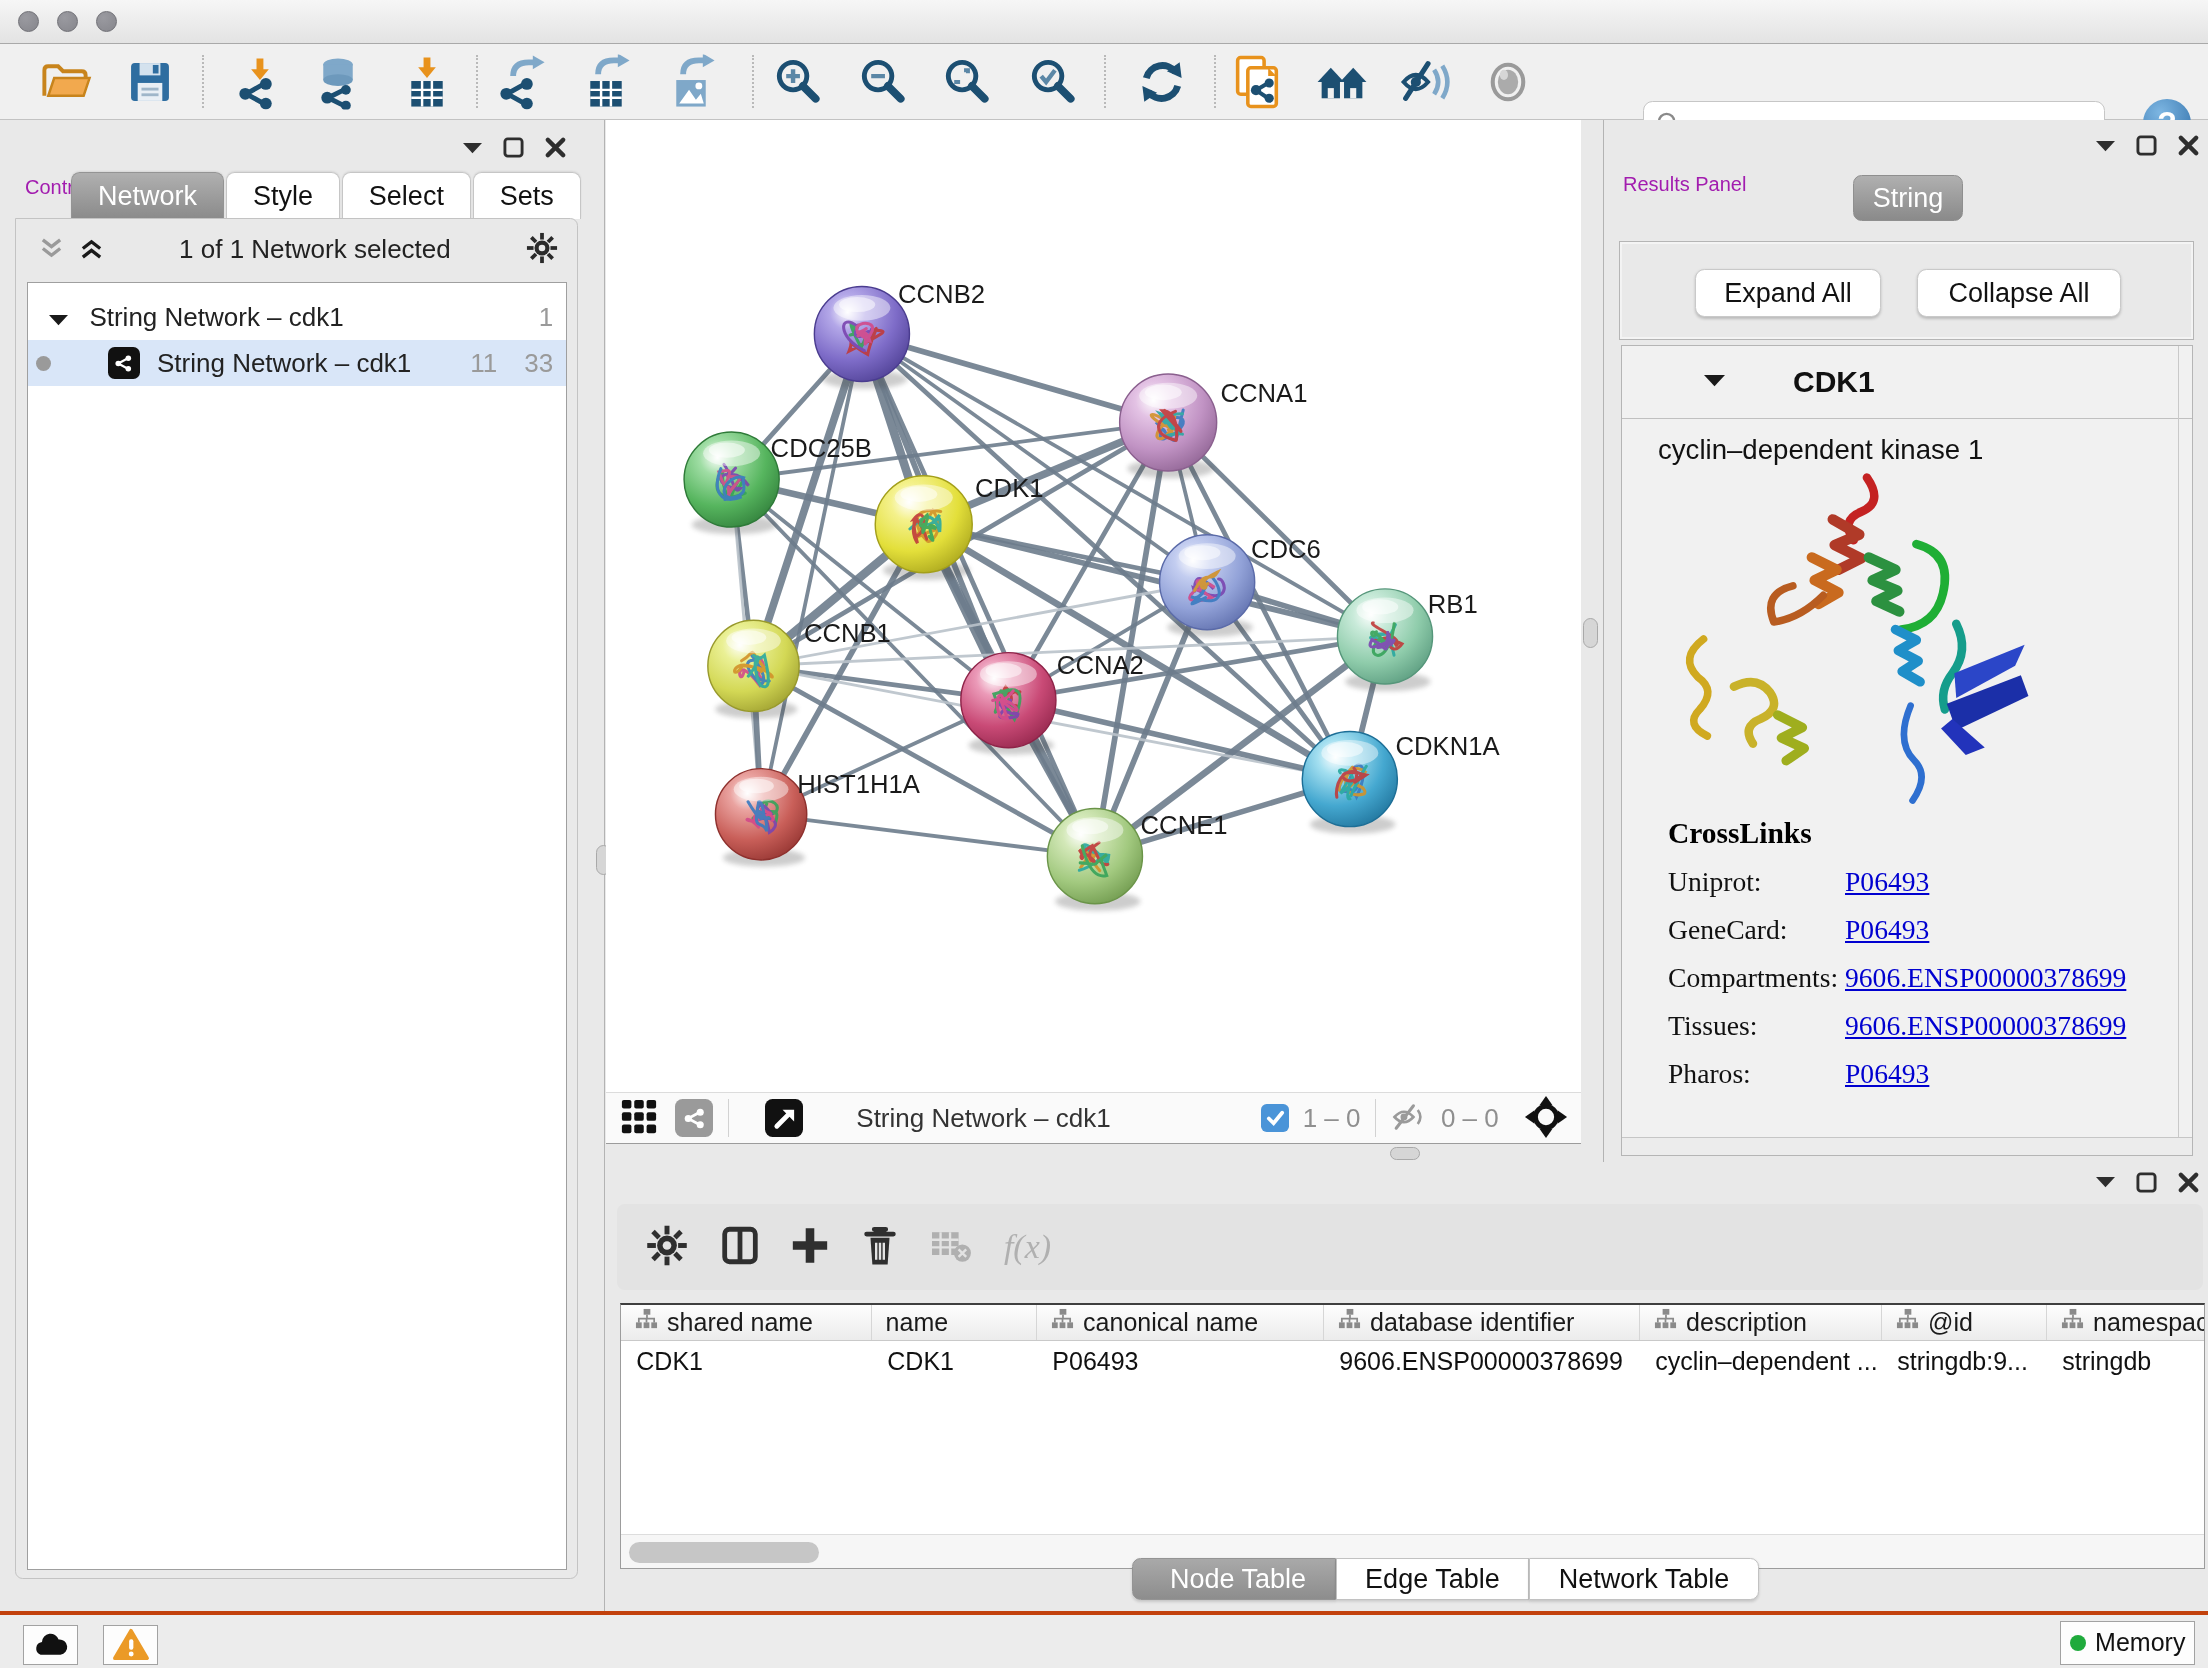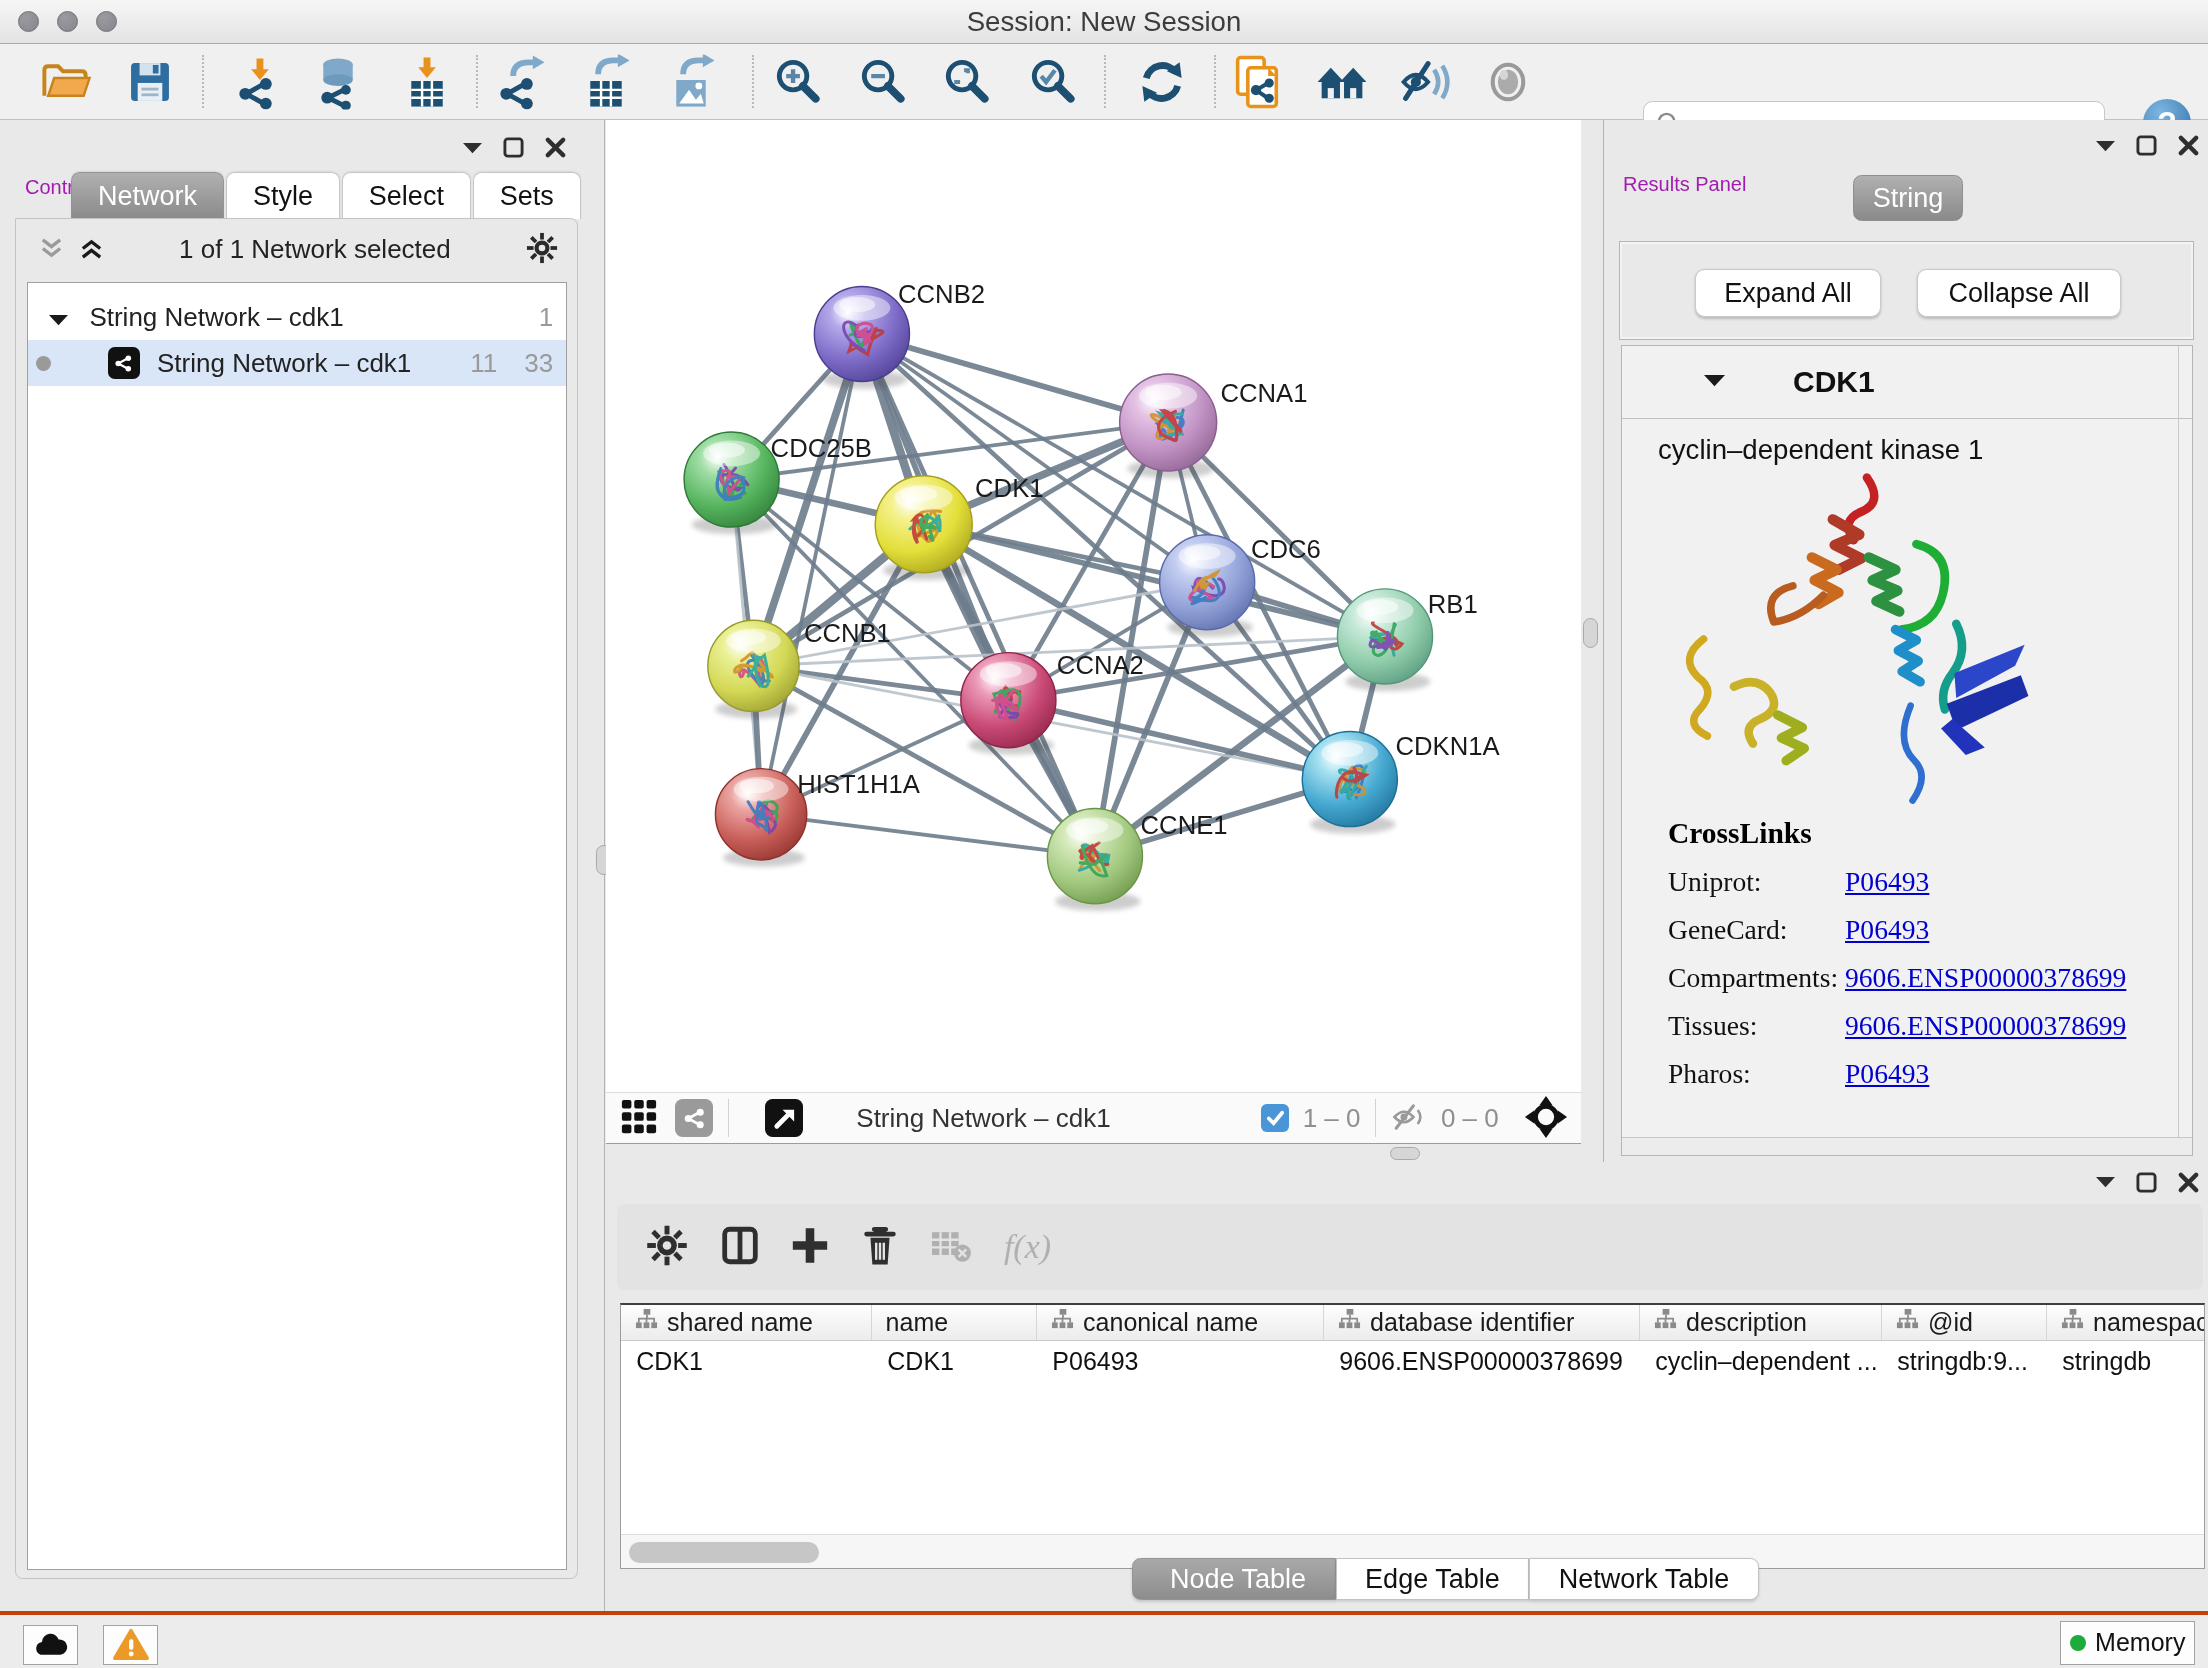--- a/index.html
+++ b/index.html
@@ -143,21 +143,20 @@
     justify-content:center; gap:9.5px; font-size:25px; color:#111; }
   #mem-dot { width:16px; height:16px; border-radius:50%; background:#1faa3c; }
 </style>
 </head>
 <body>
 
 <div id="titlebar" class="abs">
   <span class="tl-dot"></span>
   <span class="tl-dot"></span>
   <span class="tl-dot"></span>
-  <div id="win-title">Session: New Session</div>
 </div>
 
 <div id="toolbar" class="abs">
   <div class="tb-btn" style="left:65px">
     <svg width="55" height="55" viewBox="0 0 56 56">
       <path d="M7 42 V16 Q7 12 11 12 L21 12 L26 17 L45 17 Q49 17 49 21 V24" fill="none" stroke="#c8841c" stroke-width="4"></path>
       <path d="M11 42 L17 24 L53 24 L47 42 Z" fill="#f2a94e" stroke="#c8841c" stroke-width="2.5"></path>
     </svg>
   </div>
   <div class="tb-btn" style="left:150px">

